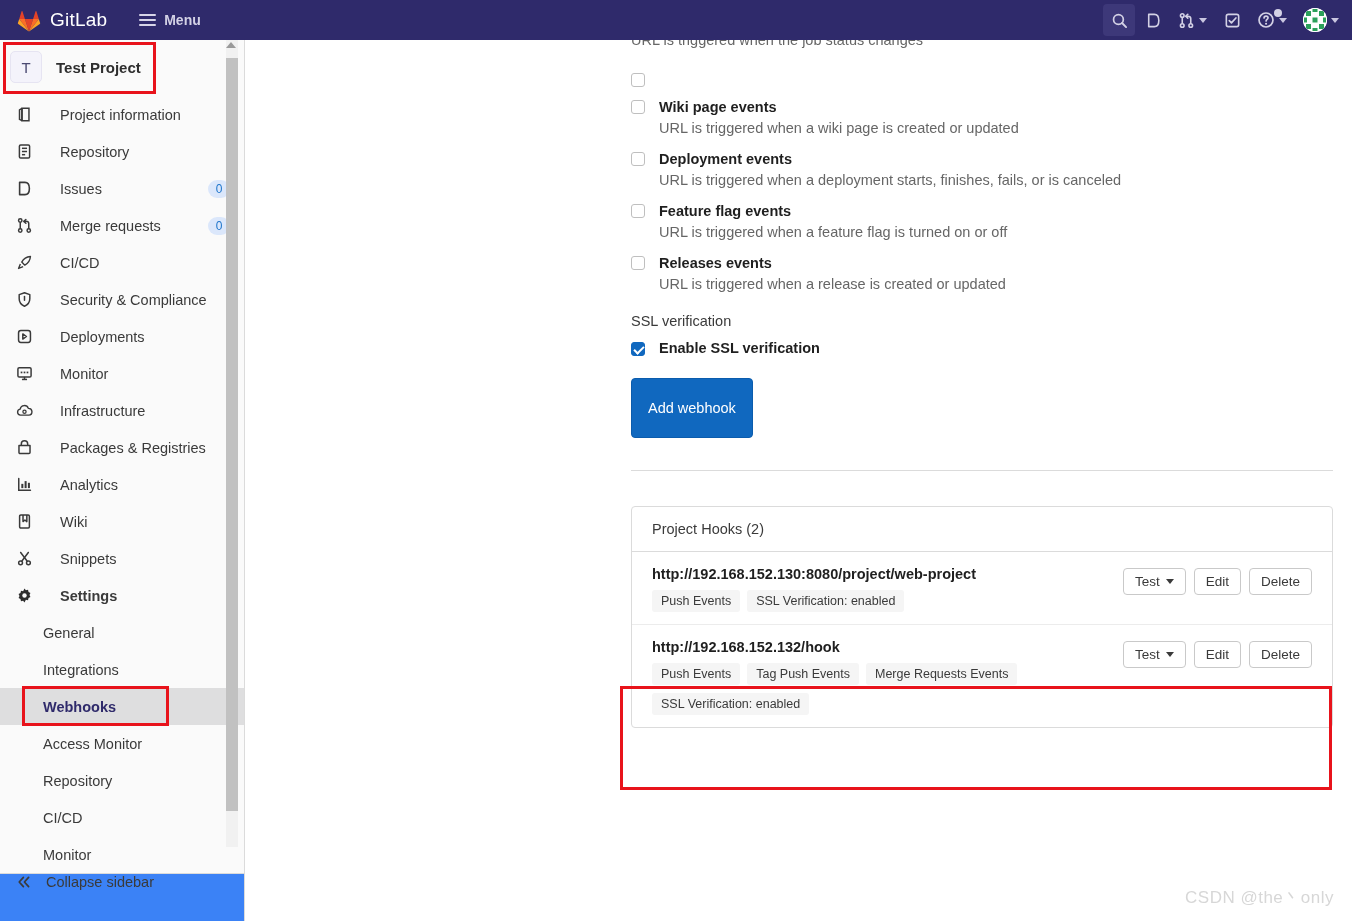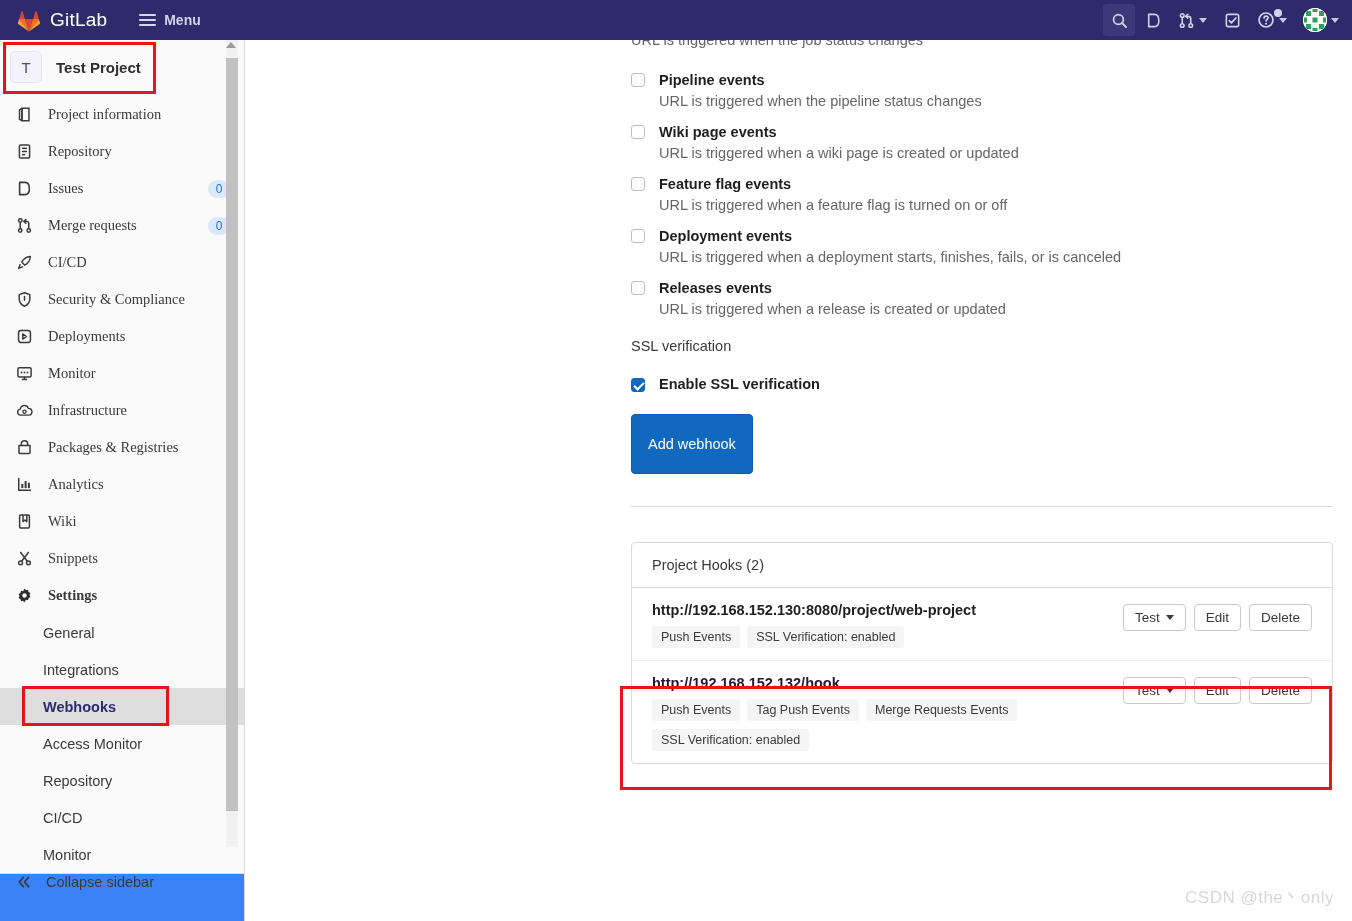--- a/index.html
+++ b/index.html
@@ -105,21 +105,21 @@
   .proj-name { margin-left: 14px; font-size: 15px; font-weight: 700; color: #2e2e2e; }
 
   .nav-list { padding-top: 2px; }
   .nav-item {
     display: flex; align-items: center; height: 37px;
     padding-left: 16px; padding-right: 14px;
     color: #3a3a3a; font-size: 14.5px; cursor: pointer;
     position: relative;
   }
   .nav-item .ico { width: 22px; display: flex; align-items: center; justify-content: flex-start; flex: 0 0 22px; }
-  .nav-item .lbl { margin-left: 10px; flex: 1 1 auto; white-space: nowrap; font-family: Liberation Serif, serif; }
+  .nav-item .lbl { margin-left: 22px; flex: 1 1 auto; white-space: nowrap; }
   .nav-item.bold .lbl { font-weight: 700; }
   .badge {
     background: #dbe7fb; color: #1f75cb; border-radius: 9px;
     font-size: 12px; min-width: 22px; height: 18px; line-height: 18px;
     text-align: center; padding: 0 6px;
   }
   .sub-item {
     display: flex; align-items: center; height: 37px;
     padding-left: 43px; font-size: 14.5px; color: #3a3a3a; cursor: pointer;
   }
@@ -178,21 +178,21 @@
   }
   .evt-text { margin-left: 14px; }
   .evt-title { font-size: 14.5px; font-weight: 700; color: #1f1f1f; line-height: 20px; }
   .evt-desc { font-size: 14.5px; color: #666; line-height: 22px; margin-top: 1px; }
 
   .cut-text {
     position: absolute; left: 0; top: -8px;
     font-size: 14.5px; color: #666;
   }
 
-  .section-label { font-size: 14.5px; color: #3a3a3a; margin: 18px 0 21px 0; }
+  .section-label { font-size: 14.5px; color: #3a3a3a; margin: 18px 0 10px 0; }
   .ssl-row { display: flex; align-items: center; }
   .ssl-row .lbl { margin-left: 14px; font-size: 14.5px; font-weight: 700; color: #1f1f1f; }
 
   .btn-primary {
     margin-top: 22px; background: #1068bf; color: #fff;
     border: 1px solid #0b5cad; border-radius: 4px;
     font-size: 14.5px; font-family: inherit;
     padding: 21px 16px; cursor: pointer;
   }
 
@@ -525,47 +525,43 @@
 
 <div id="main">
   <div class="content">
 
     <div class="cut-text">URL is triggered when the job status changes</div>
 
     <div style="height:30px"></div>
 
     <div class="evt-row">
       <span class="cbx"></span>
-      <span class="evt-text">
-        <span class="evt-title">Pipeline events</span><br>
-        <span class="evt-desc">URL is triggered when the pipeline status changes</span>
-      </span>
     </div>
 
     <div class="evt-row">
       <span class="cbx"></span>
       <span class="evt-text">
         <span class="evt-title">Wiki page events</span><br>
         <span class="evt-desc">URL is triggered when a wiki page is created or updated</span>
       </span>
     </div>
 
     <div class="evt-row">
       <span class="cbx"></span>
       <span class="evt-text">
-        <span class="evt-title">Feature flag events</span><br>
-        <span class="evt-desc">URL is triggered when a feature flag is turned on or off</span>
+        <span class="evt-title">Deployment events</span><br>
+        <span class="evt-desc">URL is triggered when a deployment starts, finishes, fails, or is canceled</span>
       </span>
     </div>
 
     <div class="evt-row">
       <span class="cbx"></span>
       <span class="evt-text">
-        <span class="evt-title">Deployment events</span><br>
-        <span class="evt-desc">URL is triggered when a deployment starts, finishes, fails, or is canceled</span>
+        <span class="evt-title">Feature flag events</span><br>
+        <span class="evt-desc">URL is triggered when a feature flag is turned on or off</span>
       </span>
     </div>
 
     <div class="evt-row">
       <span class="cbx"></span>
       <span class="evt-text">
         <span class="evt-title">Releases events</span><br>
         <span class="evt-desc">URL is triggered when a release is created or updated</span>
       </span>
     </div>

